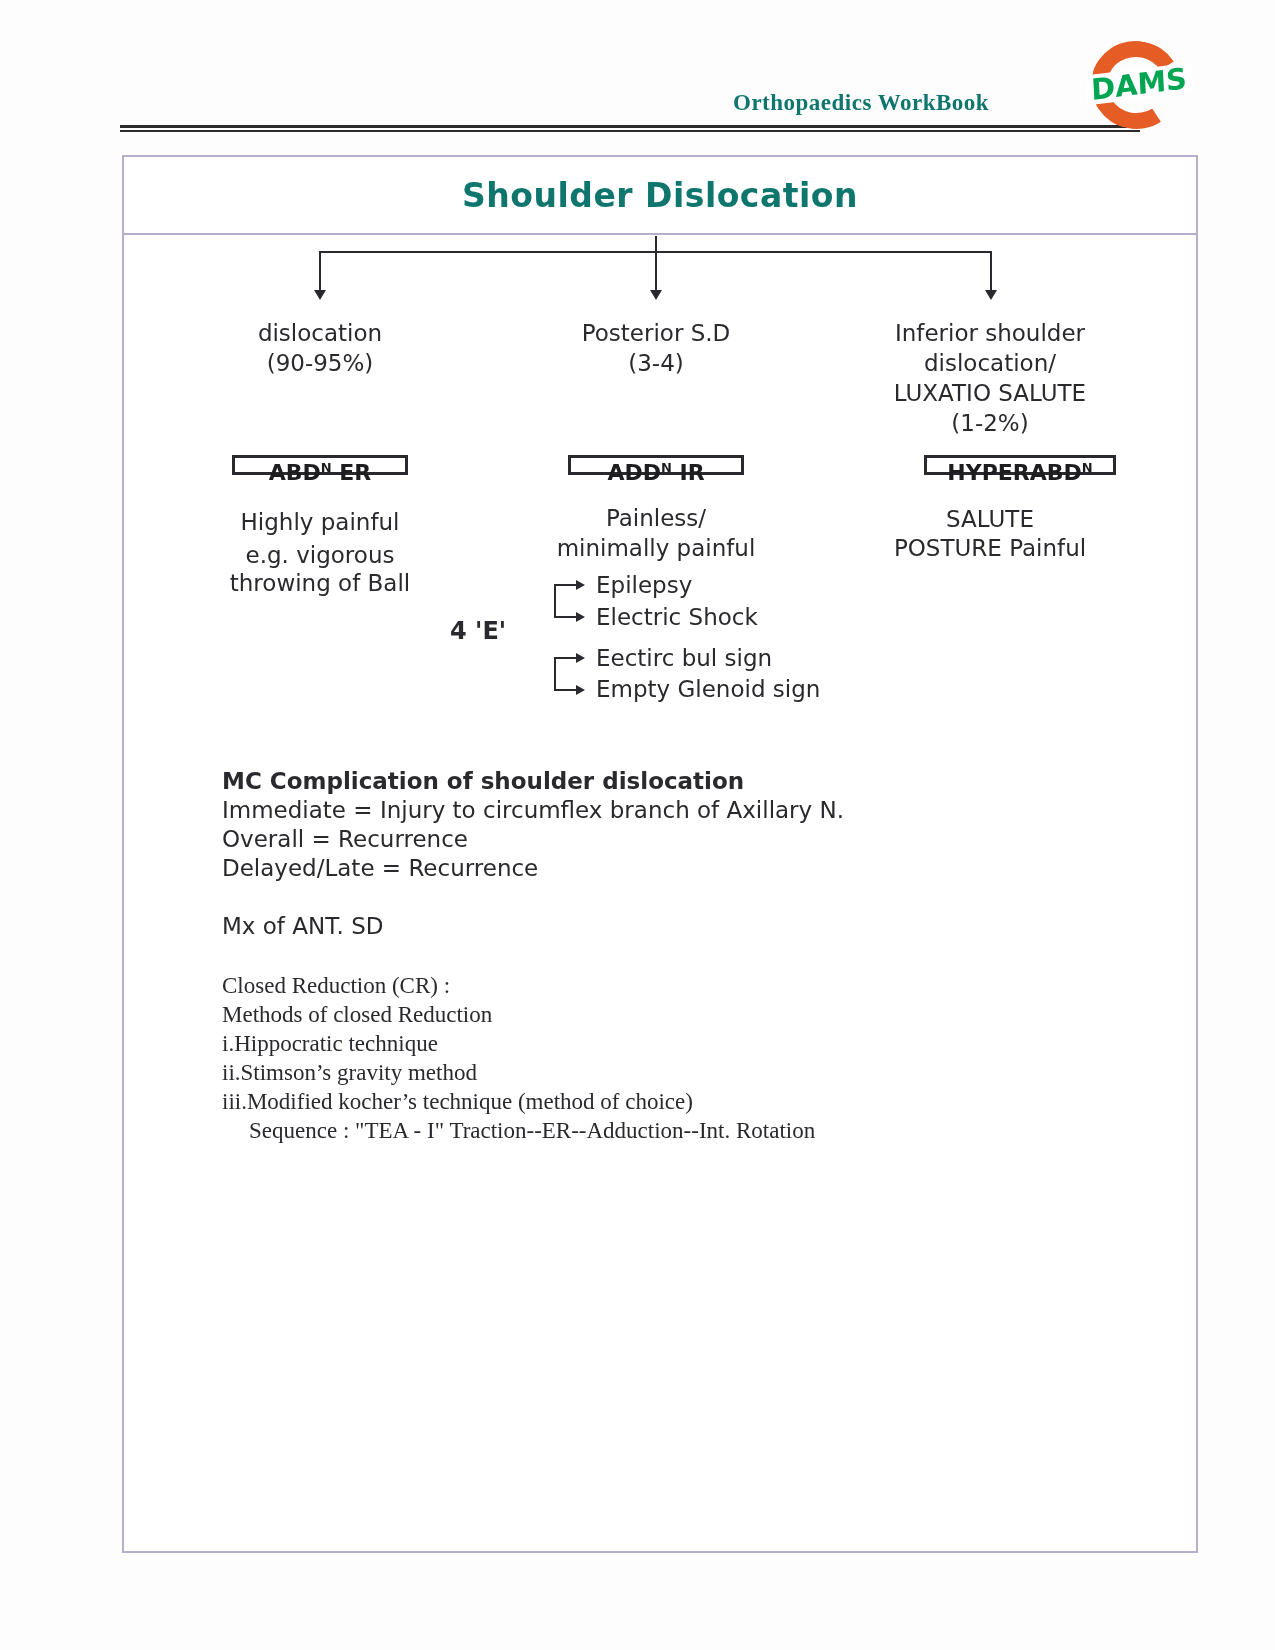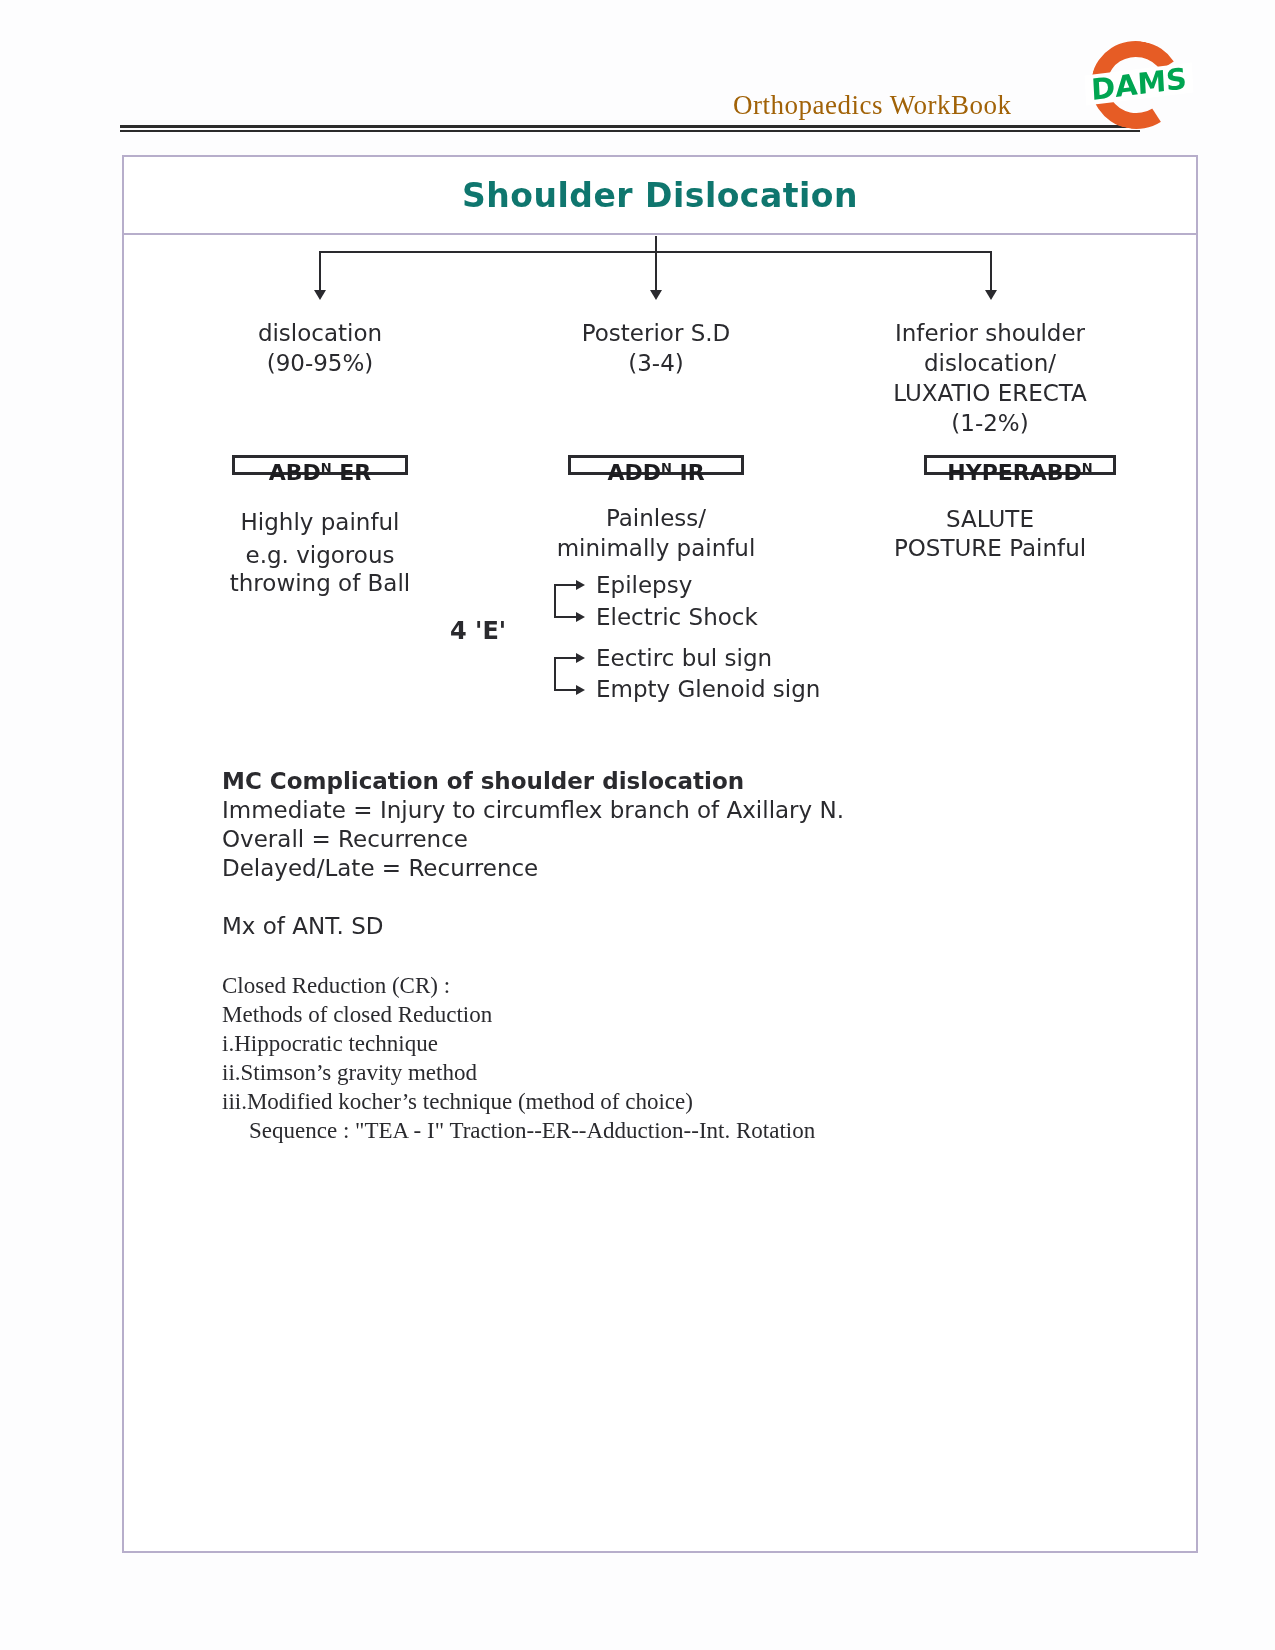--- a/index.html
+++ b/index.html
@@ -4,22 +4,22 @@
 <style>
   html,body { margin:0; padding:0; background:#ffffff; }
   .page {
     position:relative; width:1275px; height:1650px; background:#fdfdfe;
     font-family:"DejaVu Sans", sans-serif; color:#2a2a2e; overflow:hidden;
   }
 
   
   .book-title {
     position:absolute; left:733px; top:90px;
-    font-family:"Liberation Serif", serif; font-weight:normal; font-size:27px;
-    color:#a16207; letter-spacing:0.5px;
+    font-family:"Liberation Serif", serif; font-weight:bold; font-size:23px;
+    color:#0f766e; letter-spacing:0.5px;
   }
   .rule {
     position:absolute; left:120px; top:125px; width:1020px; height:2px;
     border-top:3px solid #2b2b2b; border-bottom:2px solid #2b2b2b;
   }
   .logo { position:absolute; left:1085px; top:38px; width:108px; height:94px; }
   .logo-c {
     position:absolute; left:6px; top:3px; width:90px; height:88px; box-sizing:border-box;
     border-radius:50%; border:16px solid #e65c25; border-right-color:transparent;
     transform:rotate(12deg);
@@ -105,21 +105,21 @@
     <div>dislocation</div>
     <div>(90-95%)</div>
   </div>
   <div class="branch" style="left:486px;">
     <div>Posterior S.D</div>
     <div>(3-4)</div>
   </div>
   <div class="branch" style="left:820px;">
     <div>Inferior shoulder</div>
     <div>dislocation/</div>
-    <div>LUXATIO ERECTA</div>
+    <div>LUXATIO SALUTE</div>
     <div>(1-2%)</div>
   </div>
 
   <div class="mbox" style="left:232px; width:176px;">
     <span>ABD</span><sup>N</sup><span> ER</span>
   </div>
   <div class="mbox" style="left:568px; width:176px;">
     <span>ADD</span><sup>N</sup><span> IR</span>
   </div>
   <div class="mbox" style="left:924px; width:192px;">

